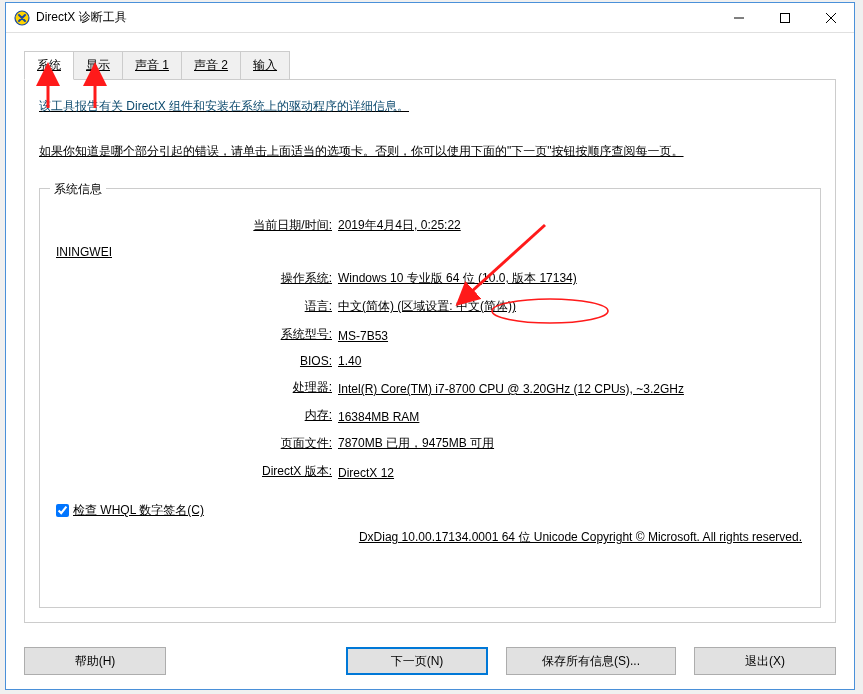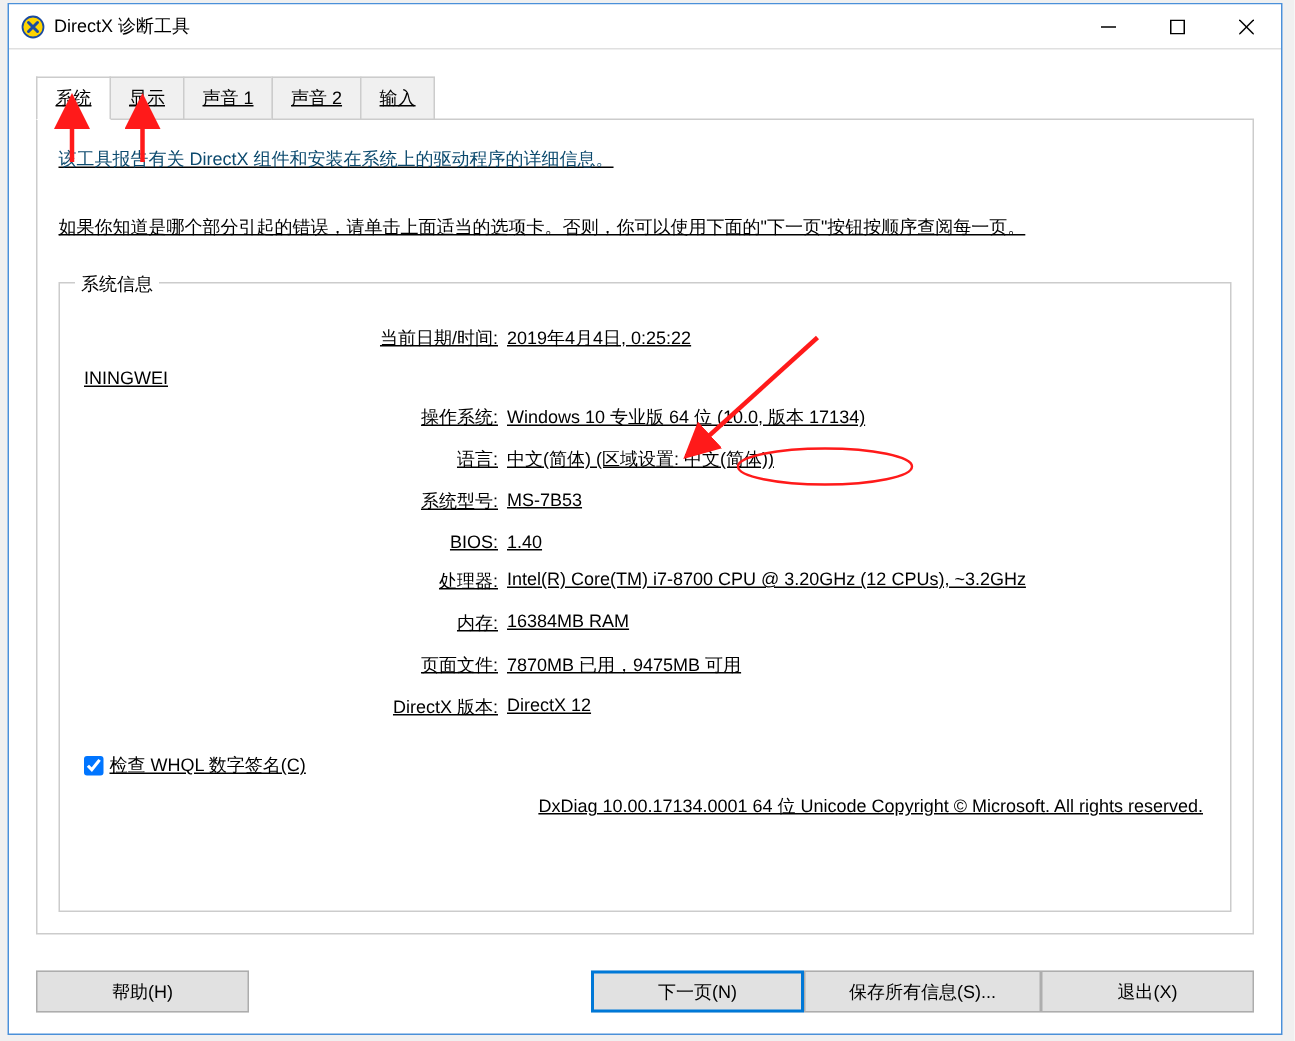--- a/index.html
+++ b/index.html
@@ -21,35 +21,35 @@
 
 .tab-body { border: 1px solid #ccc; flex: 1; margin-top: -1px; padding: 18px 14px 14px 14px; display: flex; flex-direction: column; position: relative; }
 
 .intro1 { color: #0c4a6e; margin-bottom: 28px; }
 .intro2 { color: #000; margin-bottom: 28px; }
 
 .groupbox { border: 1px solid #ccc; position: relative; padding: 24px 16px 14px 16px; flex: 1; display: flex; flex-direction: column; }
 .group-title { position: absolute; top: -8px; left: 10px; background: #fff; padding: 0 4px; }
 
 .info-rows { display: flex; flex-direction: column; gap: 11px; margin-top: 4px; }
-.info-row { display: flex; }
+.info-row { display: flex; align-items: flex-end; }
 .info-label { width: 282px; text-align: right; padding-right: 6px; color: #000; }
 .info-value { flex: 1; color: #000; position: relative; }
 
 .checkbox-row { margin-top: 22px; display: flex; align-items: center; gap: 4px; }
 .checkbox-row input { width: 13px; height: 13px; }
 
 .footer-line { text-align: right; margin-top: 10px; color: #000; padding-right: 2px; }
 
-.button-row { display: flex; padding: 12px 18px 14px 18px; }
+.button-row { display: flex; gap: 18px; padding: 12px 18px 14px 18px; }
 .btn { height: 28px; border: 1px solid #adadad; background: #e1e1e1; cursor: pointer; display: flex; align-items: center; justify-content: center; }
 .btn.help { width: 142px; }
 .btn.spacer { flex: 1; border: none; background: none; cursor: default; }
 .btn.next { width: 142px; border: 2px solid #0078d7; align-items: center; }
-.btn.save { width: 158px; }
+.btn.save { width: 170px; }
 .btn.exit { width: 142px; }
 
 
 .arrow { position: absolute; pointer-events: none; z-index: 10; }
 </style>
 </head>
 <body>
 
 <div class="window">
 

